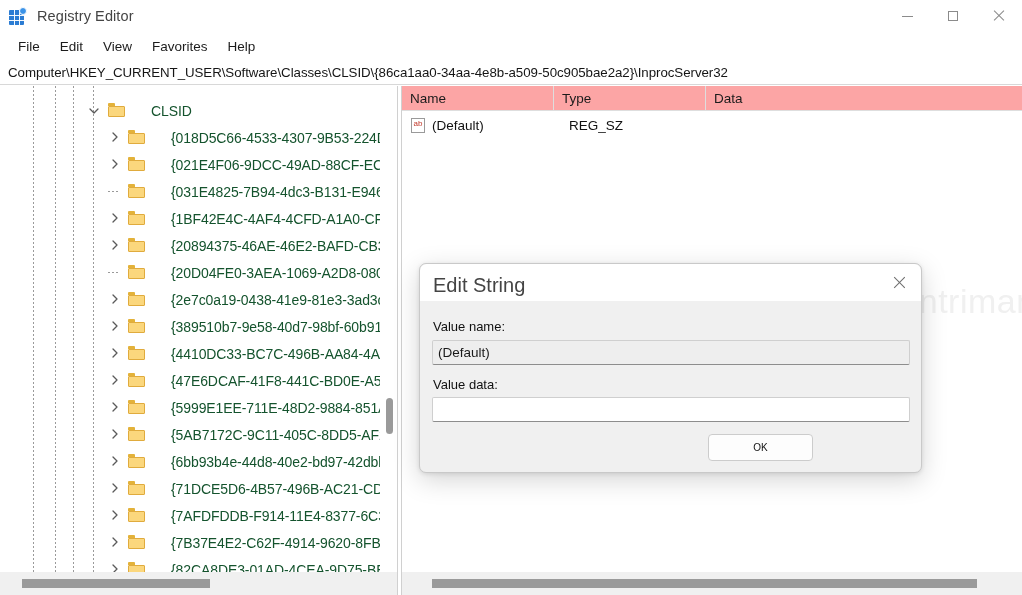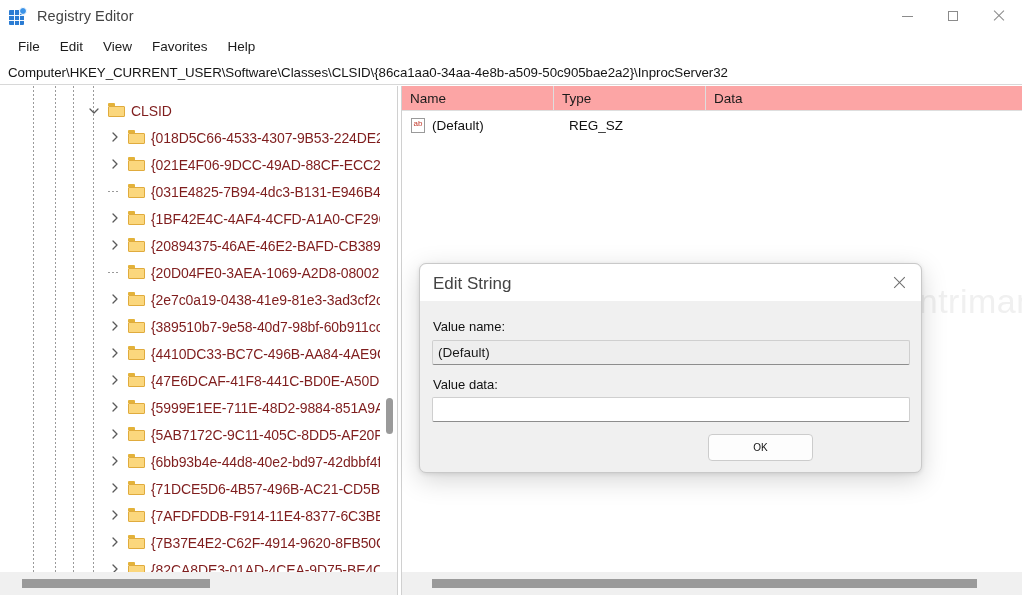--- a/index.html
+++ b/index.html
@@ -226,22 +226,23 @@
     left: 0; top: 2.5px;
     width: 17px; height: 11.5px;
     background: #fbd77d;
     border: 1px solid #e0ab3d;
     border-radius: 1px;
     box-sizing: border-box;
   }
   .label {
     position: absolute;
     font-size: 14px;
-    color: #7f1d1d;
+    color: #14532d;
     letter-spacing: -0.1px;
+    margin-left: 20px;
   }
   .dotlink {
     position: absolute;
     background-image: linear-gradient(to right, #9a9a9a 50%, rgba(255,255,255,0) 0%);
     background-size: 4px 1px;
     background-repeat: repeat-x;
     height: 1px;
   }
 
   
@@ -385,21 +386,21 @@
     left: 0; top: 0;
     width: 501px;
     height: 37px;
     background: #ffffff;
     border-radius: 7px 7px 0 0;
   }
   .dlg-title-text {
     position: absolute;
     left: 13px;
     top: 10px;
-    font-size: 17px;
+    font-size: 20px;
     color: #444444;
   }
   .dlg-close {
     position: absolute;
     right: 0; top: 0;
     width: 44px; height: 36px;
     display: flex;
     align-items: center;
     justify-content: center;
   }

